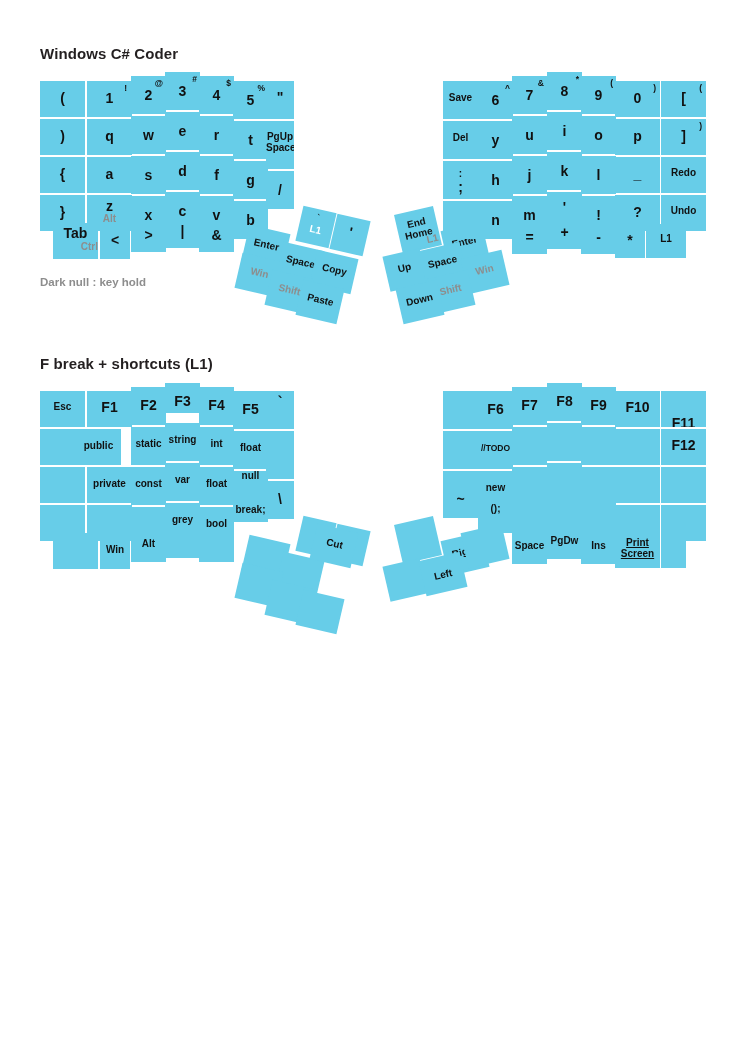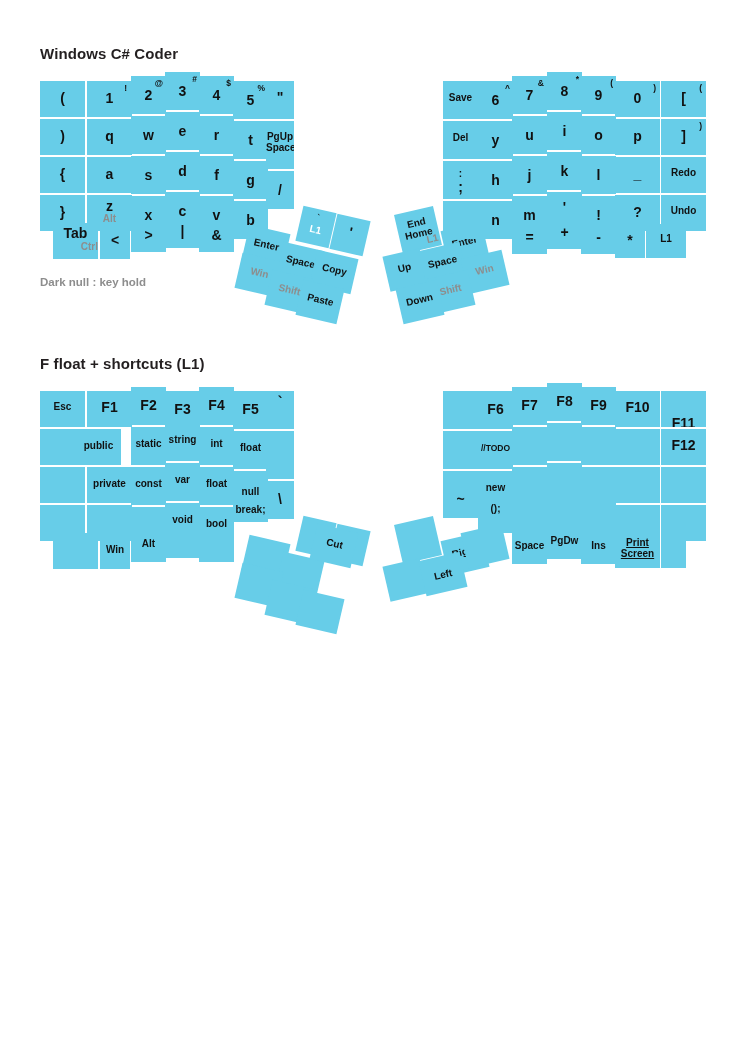--- a/index.html
+++ b/index.html
@@ -314,32 +314,32 @@
 </div>
 <div class="key" style="left:615px;top:224px;width:30px;height:34px;">
   <span class="lbl main c" style="top:9px;">*</span>
 </div>
 <div class="key" style="left:646px;top:224px;width:40px;height:34px;">
   <span class="lbl small c" style="top:10px;">L1</span>
 </div>
 
 <div class="note" style="left:40px;top:276px;">Dark null : key hold</div>
 
-<div class="layer-title" style="left:40px;top:355px;">F float + shortcuts (L1)</div>
+<div class="layer-title" style="left:40px;top:355px;">F break + shortcuts (L1)</div>
 
 <div class="key" style="left:40px;top:391px;width:45px;height:36px;">
   <span class="lbl small c" style="top:11px;">Esc</span>
 </div>
 <div class="key" style="left:87px;top:391px;width:45px;height:36px;">
   <span class="lbl main c" style="top:9px;">F1</span>
 </div>
 <div class="key" style="left:131px;top:387px;width:35px;height:38px;">
   <span class="lbl main c" style="top:11px;">F2</span>
 </div>
-<div class="key" style="left:165px;top:391px;width:35px;height:38px;">
+<div class="key" style="left:165px;top:383px;width:35px;height:30px;">
   <span class="lbl main c" style="top:11px;">F3</span>
 </div>
 <div class="key" style="left:199px;top:387px;width:35px;height:38px;">
   <span class="lbl main c" style="top:11px;">F4</span>
 </div>
 <div class="key" style="left:233px;top:391px;width:35px;height:38px;">
   <span class="lbl main c" style="top:11px;">F5</span>
 </div>
 <div class="key" style="left:266px;top:391px;width:28px;height:38px;">
   <span class="lbl main c" style="top:4px;">`</span>
@@ -370,29 +370,29 @@
 <div class="key" style="left:131px;top:467px;width:35px;height:38px;">
   <span class="lbl small c" style="top:12px;">const</span>
 </div>
 <div class="key" style="left:165px;top:463px;width:35px;height:38px;">
   <span class="lbl small c" style="top:12px;">var</span>
 </div>
 <div class="key" style="left:199px;top:467px;width:35px;height:38px;">
   <span class="lbl small c" style="top:12px;">float</span>
 </div>
 <div class="key" style="left:233px;top:471px;width:35px;height:38px;">
-  <span class="lbl small c" style="top:16px;">null</span>
+  <span class="lbl small c" style="top:0;">null</span>
 </div>
 <div class="key" style="left:266px;top:481px;width:28px;height:38px;"></div>
 
 <div class="key" style="left:40px;top:505px;width:45px;height:36px;"></div>
 <div class="key" style="left:87px;top:505px;width:45px;height:36px;"></div>
 <div class="key" style="left:131px;top:507px;width:35px;height:38px;"></div>
 <div class="key" style="left:165px;top:503px;width:35px;height:38px;">
-  <span class="lbl small c" style="top:12px;">void</span>
+  <span class="lbl small c" style="top:12px;">grey</span>
 </div>
 <div class="key" style="left:199px;top:507px;width:35px;height:38px;">
   <span class="lbl small c" style="top:12px;">bool</span>
 </div>
 <div class="key" style="left:233px;top:500px;width:35px;height:22px;">
   <span class="lbl small c" style="top:5px;">break;</span>
 </div>
 <div class="key" style="left:266px;top:481px;width:28px;height:38px;">
   <span class="lbl main c" style="top:11px;">\</span>
 </div>

